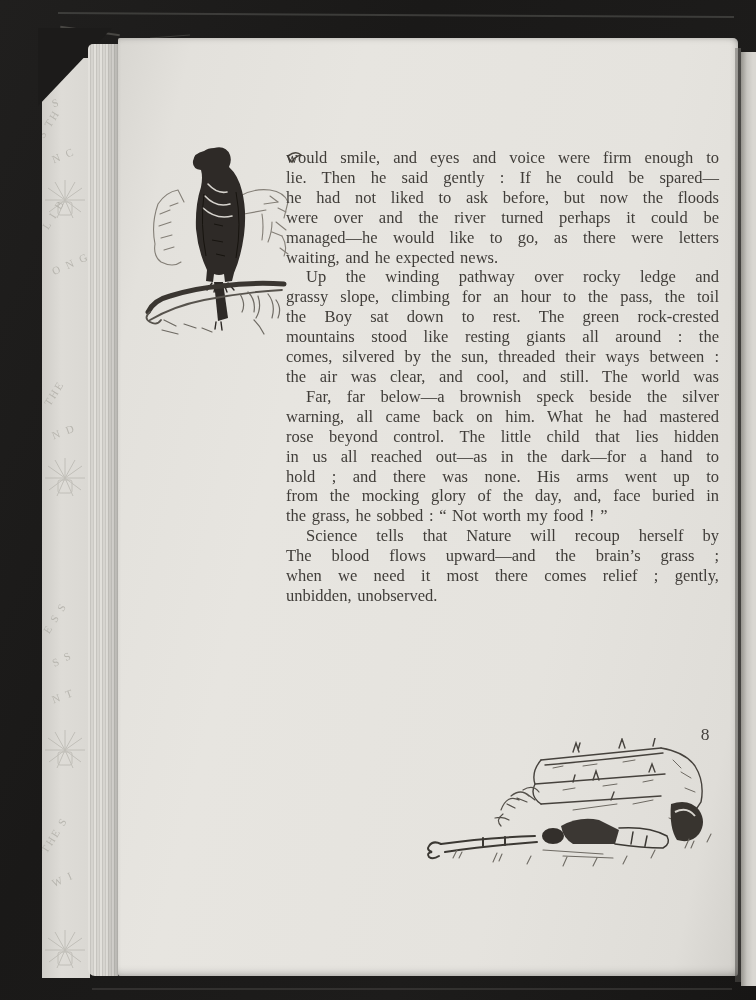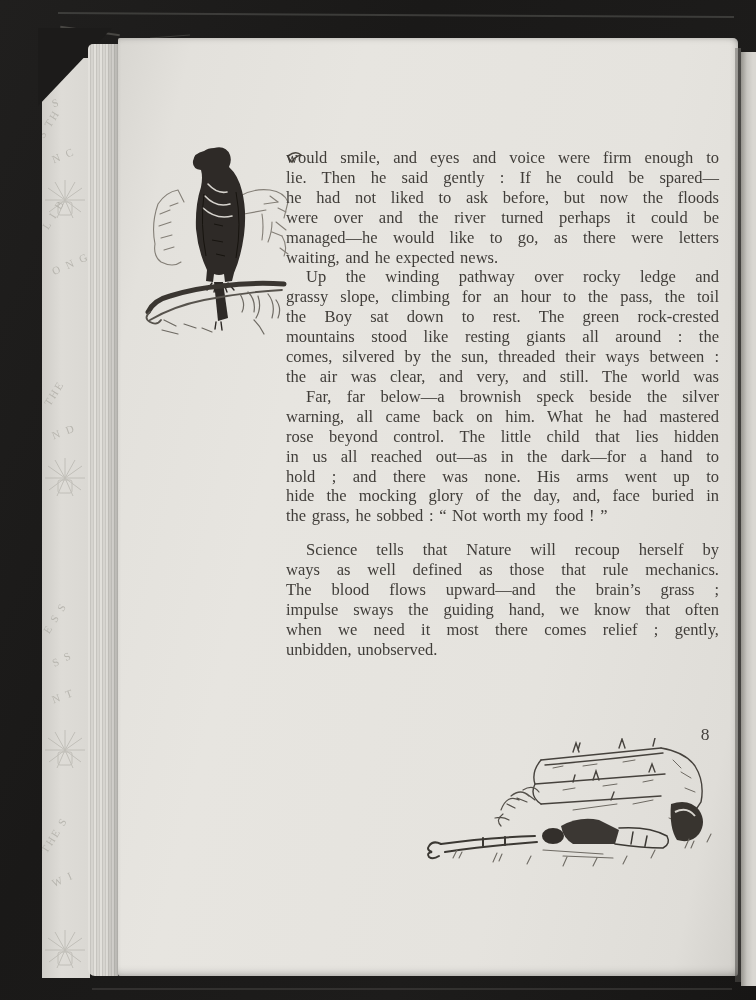--- a/index.html
+++ b/index.html
@@ -51,21 +51,21 @@
   .fold{position:absolute;left:735px;top:48px;width:6px;height:934px;
         background:linear-gradient(180deg,#767470,#5d5b57 30%,#666460 75%,#504e4b);opacity:.55;}
   .next-page{position:absolute;left:741px;top:52px;width:15px;height:934px;
         background:linear-gradient(90deg,#96948e,#c8c6c1 40%,#d9d7d2 80%);}
   
   .text-block{position:absolute;left:168px;top:110px;width:433px;
         font-size:16.5px;line-height:19.9px;color:#403d39;word-spacing:.09em;}
   .line{text-align:justify;text-align-last:justify;}
   .line.last{text-align-last:left;}
   .line.indent{text-indent:20px;}
-  .para.gap{margin-top:14px;}
+  .para.gap{}
   .pagenum{position:absolute;left:567px;top:686px;width:40px;text-align:center;
         font-size:17.5px;color:#45423e;}
   .illo{position:absolute;}
   .illo-top{left:24px;top:104px;}
   .illo-bottom{left:305px;top:700px;}
 </style>
 </head>
 <body>
 
 <div class="scene">
@@ -154,36 +154,34 @@
         <div class="line">were over and the river turned perhaps it could be</div>
         <div class="line">managed—he would like to go, as there were letters</div>
         <div class="line last">waiting, and he expected news.</div>
       </div>
       <div class="para">
         <div class="line indent">Up the winding pathway over rocky ledge and</div>
         <div class="line">grassy slope, climbing for an hour to the pass, the toil</div>
         <div class="line">the Boy sat down to rest.  The green rock-crested</div>
         <div class="line">mountains stood like resting giants all around :  the</div>
         <div class="line">comes, silvered by the sun, threaded their ways between :</div>
-        <div class="line">the air was clear, and very, and still.  The world was</div>
+        <div class="line">the air was clear, and cool, and still.  The world was</div>
       </div>
       <div class="para">
         <div class="line indent">Far, far below—a brownish speck beside the silver</div>
         <div class="line">warning, all came back on him.  What he had mastered</div>
         <div class="line">rose beyond control.  The little child that lies hidden</div>
         <div class="line">in us all reached out—as in the dark—for a hand to</div>
         <div class="line">hold ;  and there was none.  His arms went up to</div>
-        <div class="line">hide the mocking glory of the day, and, face buried in</div>
+        <div class="line">from the mocking glory of the day, and, face buried in</div>
         <div class="line last">the grass, he sobbed :  “ Not worth my food ! ”</div>
       </div>
       <div class="para gap">
         <div class="line indent">Science tells that Nature will recoup herself by</div>
-        <div class="line">ways as well defined as those that rule mechanics.</div>
         <div class="line">The blood flows upward—and the brain’s grass ;</div>
-        <div class="line">impulse sways the guiding hand, we know that often</div>
         <div class="line">when we need it most there comes relief ;  gently,</div>
         <div class="line last">unbidden, unobserved.</div>
       </div>
     </div>
 
     <div class="pagenum">8</div>
 
     <svg class="illo illo-bottom" width="302" height="142" viewBox="0 0 302 142">
       <g stroke="#46423d" stroke-width="1.4" fill="none" stroke-linecap="round">
         <path d="M118,22 L238,10 M122,27 Q180,22 240,15 M112,46 L242,36 M118,66 L238,58"></path>

